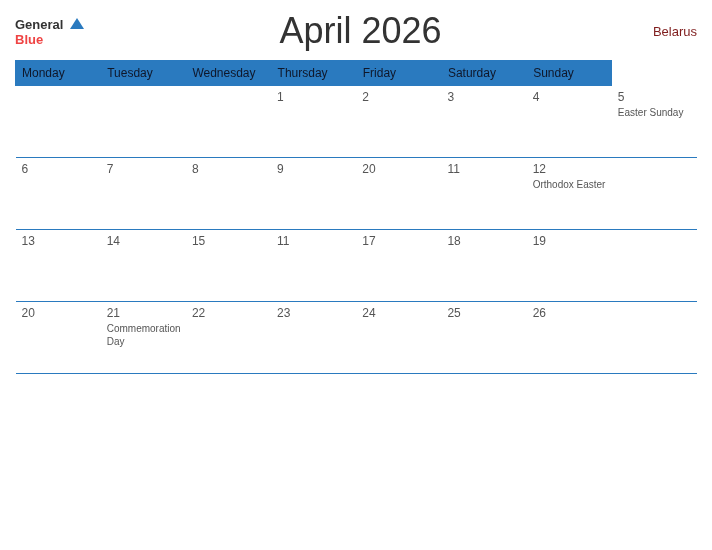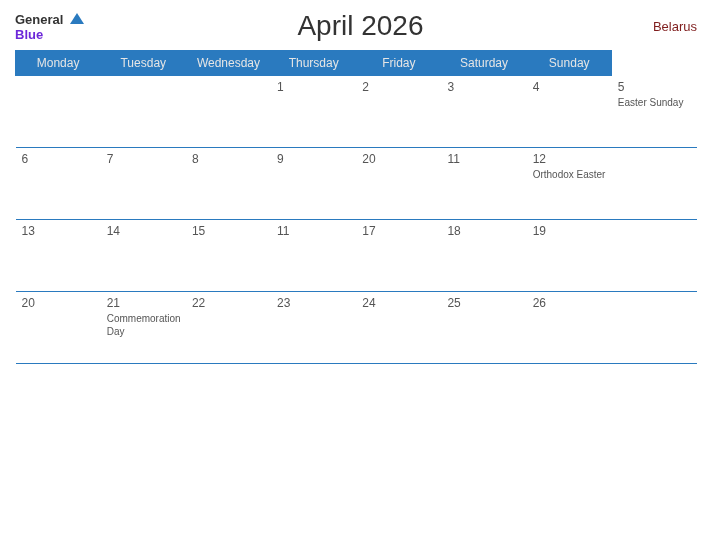--- a/index.html
+++ b/index.html
@@ -33,44 +33,44 @@
       height: 0;
       border-left: 7px solid transparent;
       border-right: 7px solid transparent;
       border-bottom: 11px solid #2a7abf;
       margin-left: 2px;
       vertical-align: middle;
       position: relative;
       top: -1px;
     }
     .month-title {
-      font-size: 28px;
+      font-size: 36px;
       font-weight: normal;
       color: #333;
       text-align: center;
       flex: 1;
     }
     .country {
       font-size: 13px;
       color: #7f1d1d;
       text-align: right;
       min-width: 60px;
     }
     table {
       width: 100%;
       border-collapse: collapse;
       table-layout: fixed;
     }
     thead tr th {
       background: #2a7abf;
-      color: #e5e5e5;
+      color: #0f172a;
       font-size: 12px;
       font-weight: normal;
       padding: 5px 6px;
-      text-align: center;
+      text-align: left;
       border: 1px solid #2a7abf;
     }
     tbody tr {
       border-bottom: 1.5px solid #2a7abf;
     }
     tbody tr td {
       vertical-align: top;
       padding: 4px 6px;
       font-size: 12px;
       color: #333;
@@ -97,21 +97,21 @@
 </head>
 <body>
 
 <div class="calendar-container">
   <div class="header">
     <div class="logo">
       <span>
         <span style="font-size:13px;font-weight:bold;color:#333;">General</span>
         <span class="logo-icon"></span>
       </span>
-      <span style="font-size:13px;font-weight:bold;color:#6d28d9;">Blue</span>
+      <span style="font-size:13px;font-weight:bold;color:#ef4444;">Blue</span>
     </div>
     <div class="month-title">April 2026</div>
     <div class="country">Belarus</div>
   </div>
 
   <table>
     <thead>
       <tr>
 
       <th>Monday</th>

